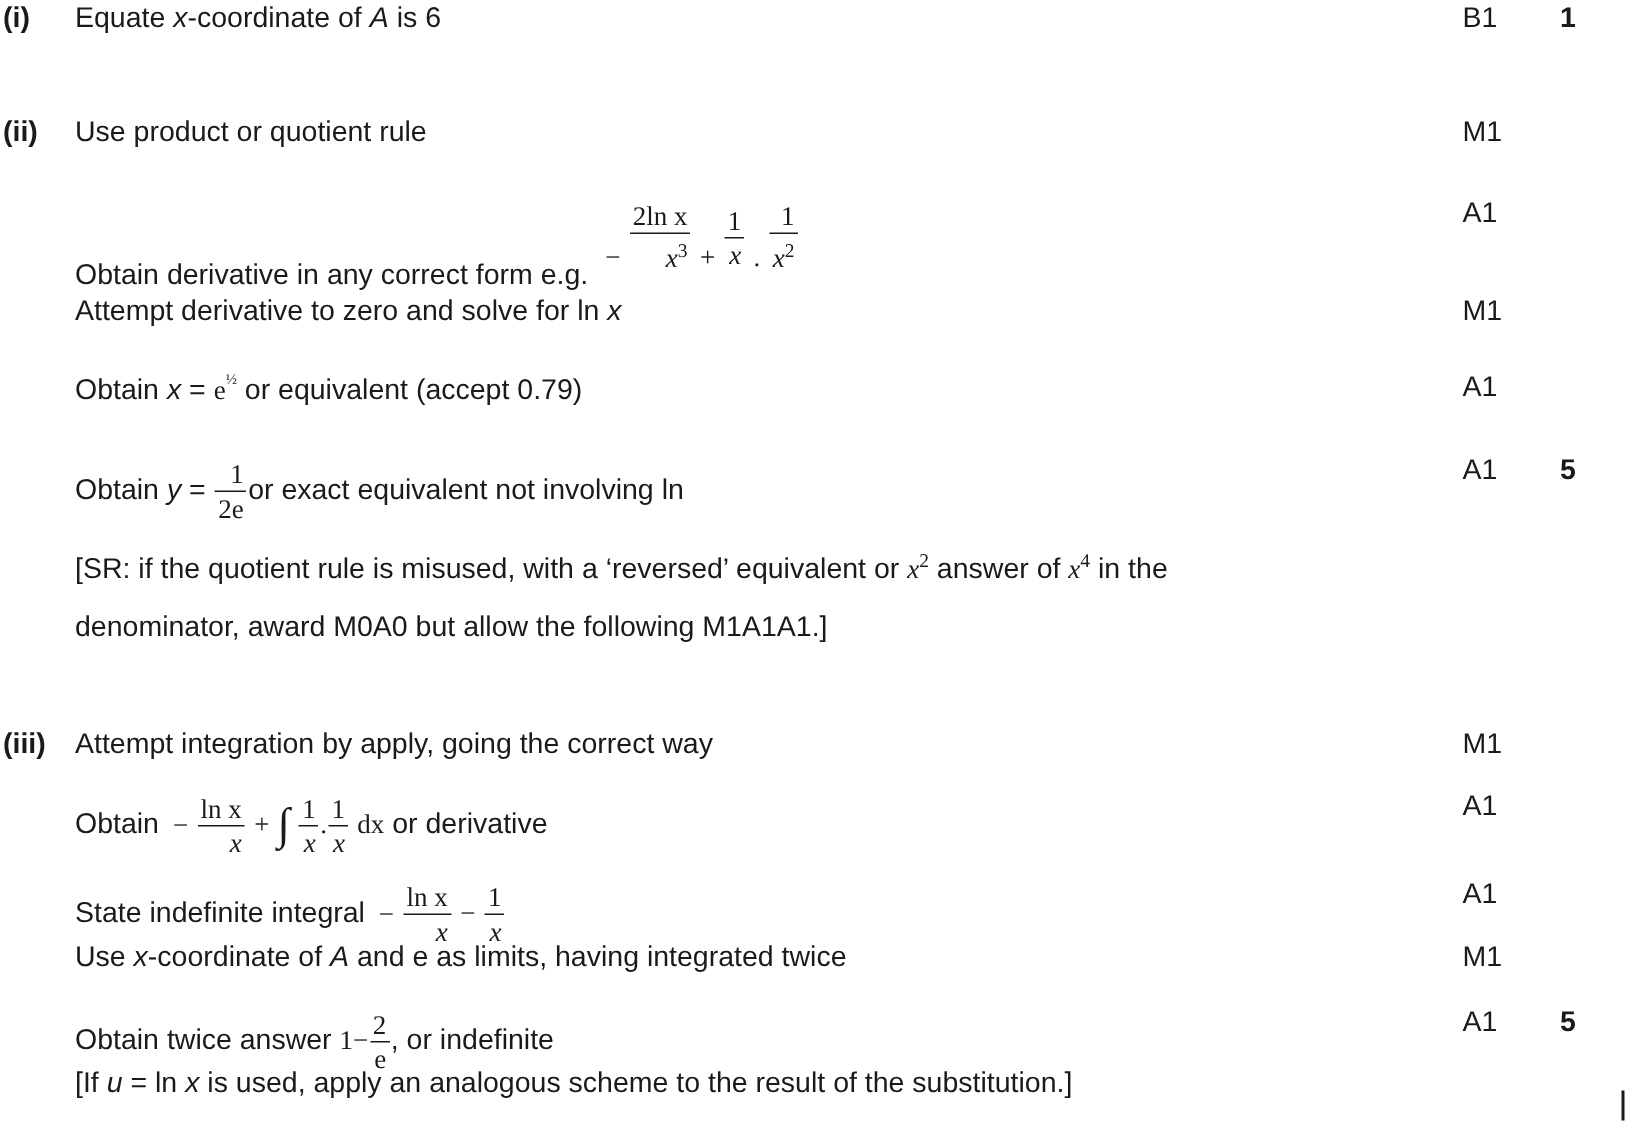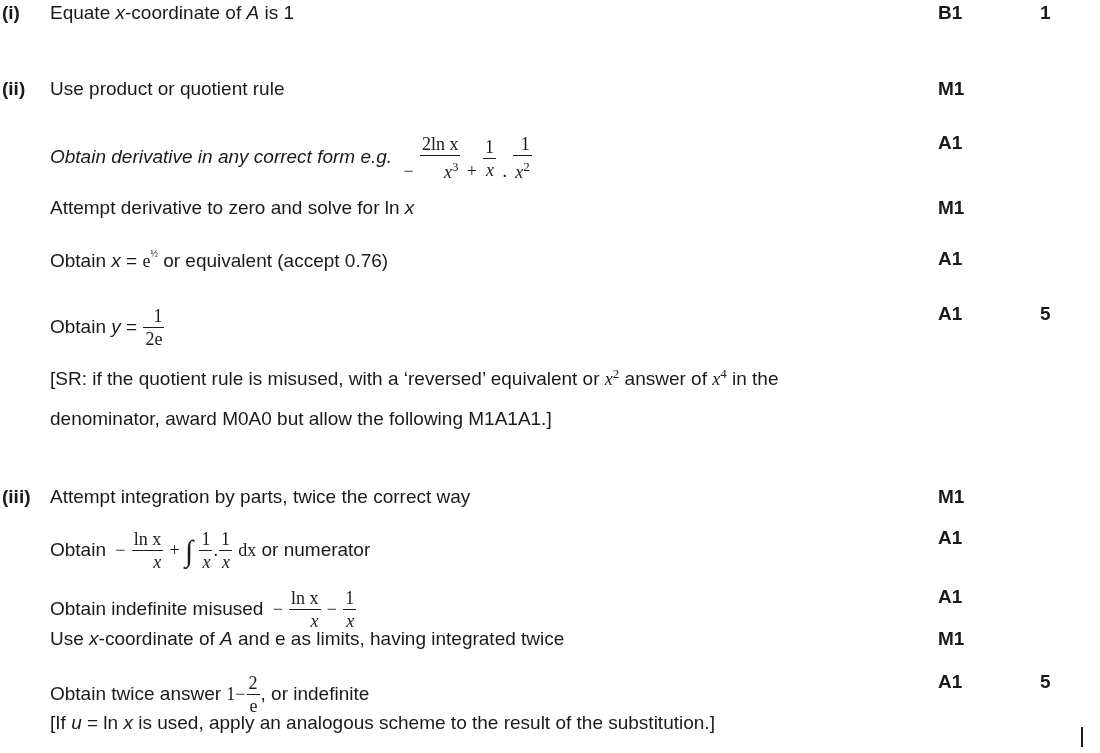--- a/index.html
+++ b/index.html
@@ -1,117 +1,117 @@
 <!DOCTYPE html>
 <html><head>
 <meta charset="utf-8">
 <style>
   html, body { margin: 0; padding: 0; background: #ffffff; }
   body { width: 1100px; height: 753px; position: relative; overflow: hidden;
          font-family: "Liberation Sans", sans-serif; color: #1a1a1a; font-size: 19px; }
   .row { position: absolute; left: 0; width: 1100px; }
   .part { position: absolute; left: 2px; font-weight: bold; }
   .txt { position: absolute; left: 50px; white-space: nowrap; }
-  .mark { position: absolute; left: 938px; font-weight: bold; }
+  .mark { position: absolute; left: 975px; }
   .total { position: absolute; left: 1040px; font-weight: bold; }
   .m { font-family: "Liberation Serif", serif; font-size: 18px; }
   .mi { font-family: "Liberation Serif", serif; font-style: italic; font-size: 18px; }
   .frac { display: inline-block; vertical-align: middle; text-align: right; margin: 15px 1px; }
   .frac > span { display: block; line-height: 22px; font-family: "Liberation Serif", serif; font-size: 18px; padding: 0 2px; }
   .frac > .num { border-bottom: 1px solid #1a1a1a; }
   sup { font-family: "Liberation Serif", serif; font-size: 13px; }
   .cursor { position: absolute; left: 1081px; top: 727px; width: 2px; height: 20px; background: #1a1a1a; }
 </style>
 </head>
 <body>
 
 <div class="row" style="top:2px;">
   <span class="part">(i)</span>
   <span class="txt">
-    <span>Equate </span><i>x</i><span>-coordinate of </span><i>A</i><span> is 1</span>
+    <span>Equate </span><i>x</i><span>-coordinate of </span><i>A</i><span> is 6</span>
   </span>
   <span class="mark">B1</span>
   <span class="total">1</span>
 </div>
 
 <div class="row" style="top:78px;">
   <span class="part">(ii)</span>
   <span class="txt">Use product or quotient rule</span>
   <span class="mark">M1</span>
 </div>
 
 <div class="row" style="top:118px;">
   <span class="txt" style="top:0;">
-    <span style="position:relative;top:0;font-style:italic;">Obtain derivative in any correct form e.g.</span>
+    <span style="position:relative;top:26px;">Obtain derivative in any correct form e.g.</span>
     <span class="m" style="position:relative;top:14px;margin-left:6px;">−</span>
     <span class="frac"><span class="num">2ln x</span><span><i>x</i><sup>3</sup></span></span>
     <span class="m" style="position:relative;top:14px;">+</span>
     <span class="frac"><span class="num">1</span><span class="mi">x</span></span>
     <span class="m" style="position:relative;top:14px;">.</span>
     <span class="frac"><span class="num">1</span><span><i>x</i><sup>2</sup></span></span>
   </span>
   <span class="mark" style="top:14px;">A1</span>
 </div>
 
 <div class="row" style="top:197px;">
   <span class="txt">
     <span>Attempt derivative to zero and solve for ln </span><i>x</i>
   </span>
   <span class="mark">M1</span>
 </div>
 
 <div class="row" style="top:248px;">
   <span class="txt">
-    <span>Obtain </span><i>x</i><span> = </span><span class="m">e</span><sup style="font-size:10px;vertical-align:10px;">½</sup><span> or equivalent (accept 0.76)</span>
+    <span>Obtain </span><i>x</i><span> = </span><span class="m">e</span><sup style="font-size:10px;vertical-align:10px;">½</sup><span> or equivalent (accept 0.79)</span>
   </span>
   <span class="mark">A1</span>
 </div>
 
 <div class="row" style="top:290px;">
   <span class="txt">
     <span>Obtain </span><i>y</i><span> = </span>
-    <span class="frac"><span class="num">1</span><span>2e</span></span>
+    <span class="frac"><span class="num">1</span><span>2e</span></span><span>or exact equivalent not involving ln</span>
   </span>
   <span class="mark" style="top:13px;">A1</span>
   <span class="total" style="top:13px;">5</span>
 </div>
 
 <div class="row" style="top:366px;">
   <span class="txt">
     <span>[SR: if the quotient rule is misused, with a ‘reversed’ equivalent or </span><i class="m">x</i><sup>2</sup><span> answer of </span><i class="m">x</i><sup>4</sup><span> in the</span>
   </span>
 </div>
 
 <div class="row" style="top:408px;">
   <span class="txt">denominator, award M0A0 but allow the following M1A1A1.]</span>
 </div>
 
 <div class="row" style="top:486px;">
   <span class="part">(iii)</span>
-  <span class="txt">Attempt integration by parts, twice the correct way</span>
+  <span class="txt">Attempt integration by apply, going the correct way</span>
   <span class="mark">M1</span>
 </div>
 
 <div class="row" style="top:513px;">
   <span class="txt">
     <span>Obtain</span>
     <span class="m" style="margin-left:4px;">−</span>
     <span class="frac"><span class="num">ln x</span><span class="mi">x</span></span>
     <span class="m">+</span>
     <span class="m" style="font-size:30px;vertical-align:middle;">∫</span>
     <span class="frac"><span class="num">1</span><span class="mi">x</span></span><span class="m">.</span><span class="frac"><span class="num">1</span><span class="mi">x</span></span>
     <span class="m">dx</span>
-    <span>or numerator</span>
+    <span>or derivative</span>
   </span>
   <span class="mark" style="top:14px;">A1</span>
 </div>
 
 <div class="row" style="top:572px;">
   <span class="txt">
-    <span>Obtain indefinite misused</span>
+    <span>State indefinite integral</span>
     <span class="m" style="margin-left:4px;">−</span>
     <span class="frac"><span class="num">ln x</span><span class="mi">x</span></span>
     <span class="m">−</span>
     <span class="frac"><span class="num">1</span><span class="mi">x</span></span>
   </span>
   <span class="mark" style="top:14px;">A1</span>
 </div>
 
 <div class="row" style="top:628px;">
   <span class="txt">

